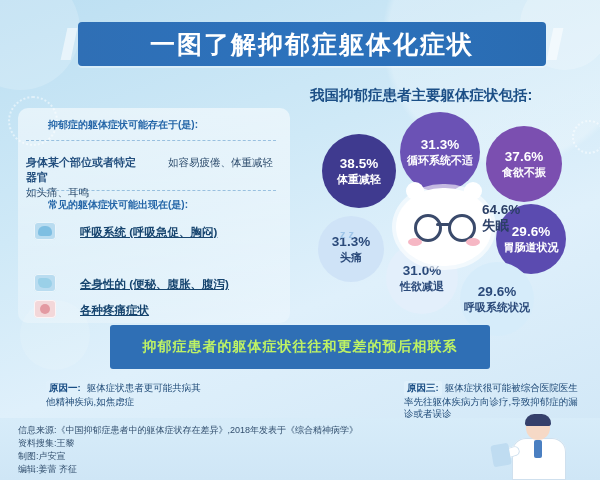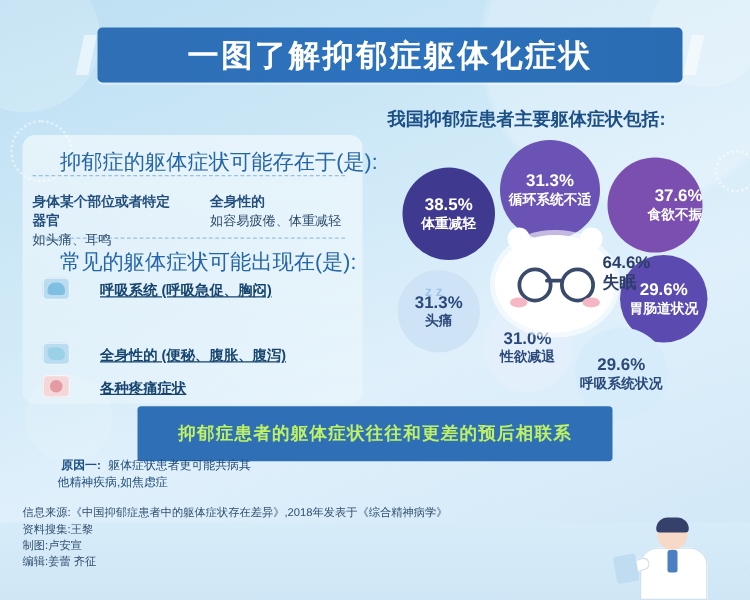--- a/index.html
+++ b/index.html
@@ -96,23 +96,23 @@
     position: absolute;
     left: 18px;
     top: 108px;
     width: 272px;
     height: 215px;
     background: linear-gradient(180deg, rgba(255,255,255,0.55), rgba(255,255,255,0.25));
     border-radius: 10px;
   }
   .lbl-blue {
     position: absolute;
-    font-size: 17px;
+    font-size: 10px;
     color: #2566a8;
-    font-weight: normal;
+    font-weight: bold;
     white-space: nowrap;
   }
   .sub1 { left: 48px; top: 118px; }
   .sub2 { left: 48px; top: 198px; }
   .pillrow {
     position: absolute;
     font-size: 10.5px;
     color: #2b4a6b;
     line-height: 15px;
   }
@@ -197,21 +197,21 @@
   .bub.dark  { background: #3f3a8f; }
   .bub.purple{ background: #6b52b5; }
   .bub.violet{ background: #7b4fb0; }
   .bub.mid   { background: #5b4bb0; }
   .bub.light { background: #cfe3f7; color: #2b4a7a; }
   .bub.pale  { background: #e3effb; color: #2b4a7a; }
   .bub.mint  { background: #d6ecfa; color: #2b4a7a; }
 
   .bb1 { left: 22px;  top: 30px;  width: 74px; height: 74px; }
   .bb2 { left: 100px; top: 8px;   width: 80px; height: 80px; }
-  .bb3 { left: 186px; top: 22px;  width: 76px; height: 76px; align-items: flex-end; }
+  .bb3 { left: 186px; top: 22px;  width: 76px; height: 76px; }
   .bb4 { left: 18px;  top: 112px; width: 66px; height: 66px; }
   .bb5 { left: 196px; top: 100px; width: 70px; height: 70px; }
   .bb6 { left: 86px;  top: 138px; width: 72px; height: 72px; }
   .bb7 { left: 160px; top: 158px; width: 74px; height: 74px; }
 
   
   .face-bub {
     position: absolute;
     left: 96px;
     top: 84px;
@@ -316,38 +316,39 @@
   }
   .reason .tag {
     display: inline-block;
     background: #dff0fb;
     color: #1b4f86;
     font-weight: bold;
     font-size: 9.5px;
     padding: 1px 3px;
     border-radius: 2px;
     margin-right: 3px;
+    margin-top: 15px;
   }
   .rn1 { left: 46px;  width: 155px; }
   .rn2 { left: 212px; width: 180px; }
   .rn3 { left: 404px; width: 180px; }
 
   
   .footer-band {
     position: absolute;
     left: 0;
     top: 418px;
     width: 600px;
     height: 62px;
     background: linear-gradient(180deg, #d7ecf9 0%, #cfe6f6 100%);
   }
   .footer-text {
     position: absolute;
     left: 18px;
-    top: 404px;
+    top: 424px;
     font-size: 9px;
     line-height: 13px;
     color: #33506f;
   }
   .footer-text div { white-space: nowrap; }
 
   
   .doctor {
     position: absolute;
     right: 18px;
@@ -435,21 +436,20 @@
   <div class="left-panel"></div>
 
   <div class="lbl-blue sub1">抑郁症的躯体症状可能存在于(是):</div>
   <div class="dash d1"></div>
 
   <div class="pillrow pill-a">
     <div class="pill-title">身体某个部位或者特定器官</div>
     <div>如头痛、耳鸣</div>
   </div>
   <div class="pillrow pill-b">
-    <div class="pill-title">全身性的</div>
     <div>如容易疲倦、体重减轻</div>
   </div>
 
   <div class="dash d2"></div>
   <div class="lbl-blue sub2">常见的躯体症状可能出现在(是):</div>
 
   <div class="listitem li1">
     <span class="ic lung"></span>
     <span>呼吸系统 (呼吸急促、胸闷)</span>
   </div>
@@ -515,20 +515,23 @@
       <span>失眠</span>
     </div>
     <div class="zzz">z z</div>
   </div>
 
   <div class="mid-banner">抑郁症患者的躯体症状往往和更差的预后相联系</div>
 
   <div class="reason rn1">
     <span class="tag">原因一:</span><span>躯体症状患者更可能共病其他精神疾病,如焦虑症</span>
   </div>
+  <div class="reason rn3">
+    <span class="tag">原因三:</span><span>躯体症状很可能被综合医院医生率先往躯体疾病方向诊疗,导致抑郁症的漏诊或者误诊</span>
+  </div>
 
   <div class="footer-band"></div>
   <div class="footer-text">
     <div>信息来源:《中国抑郁症患者中的躯体症状存在差异》,2018年发表于《综合精神病学》</div>
     <div>资料搜集:王黎</div>
     <div>制图:卢安宣</div>
     <div>编辑:姜蕾 齐征</div>
   </div>
 
   <div class="doctor">

